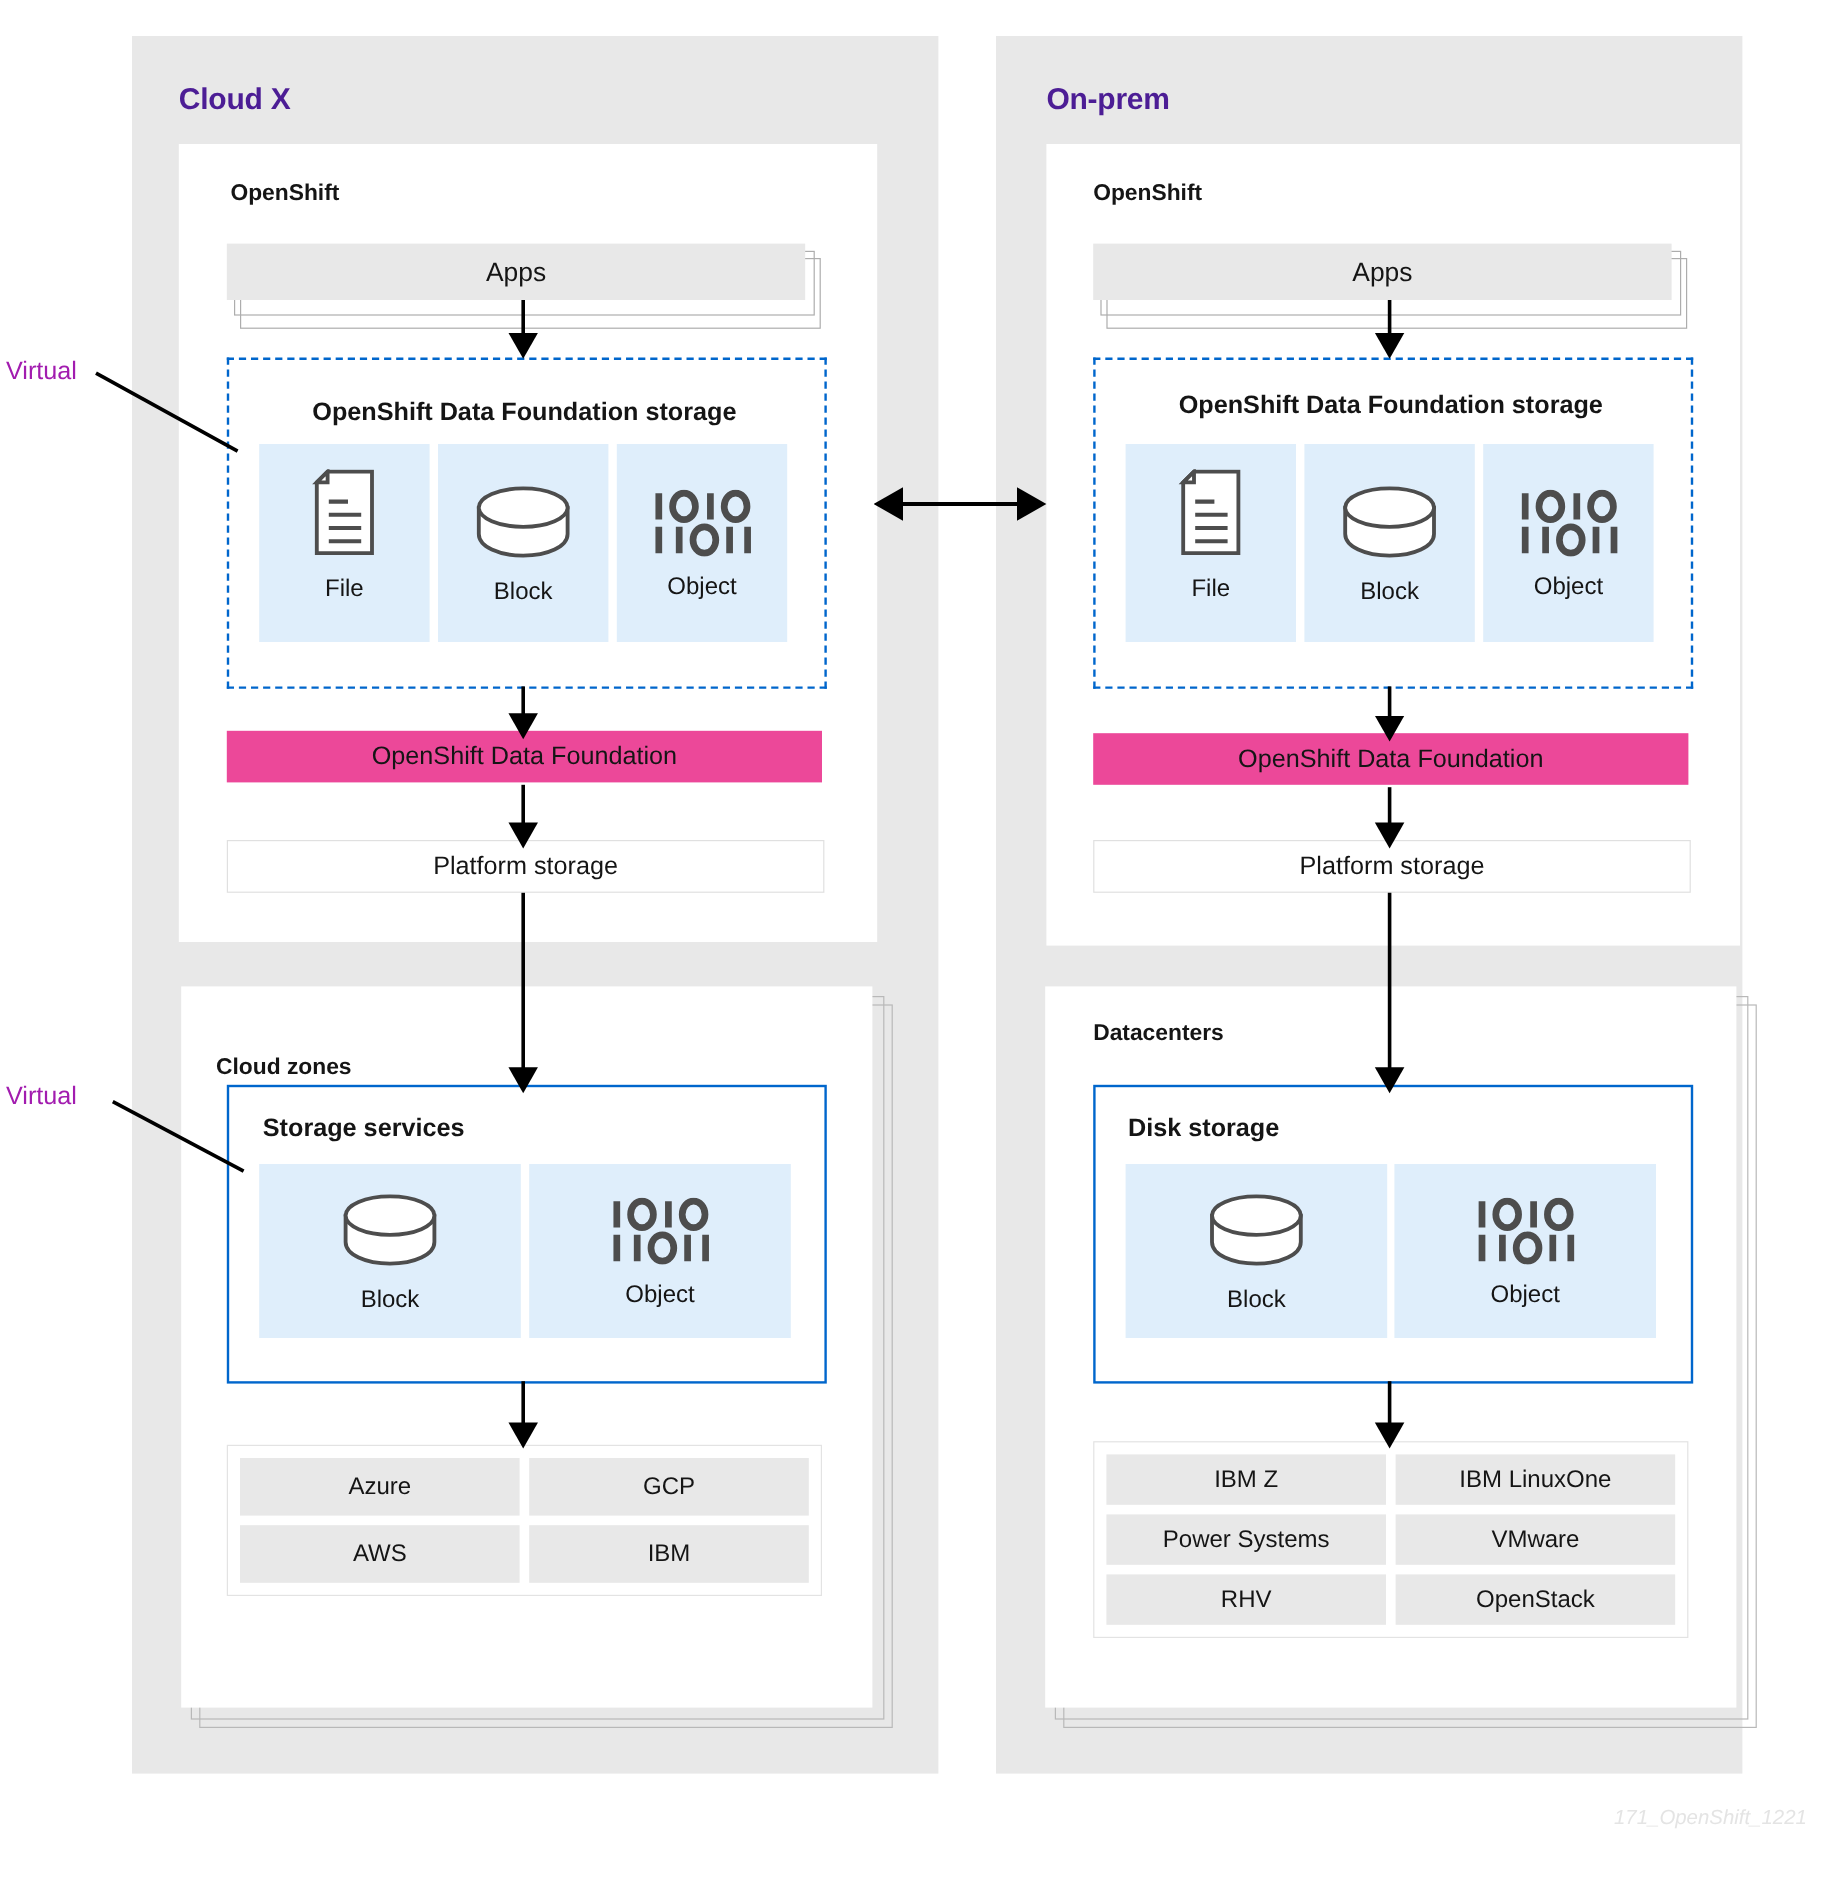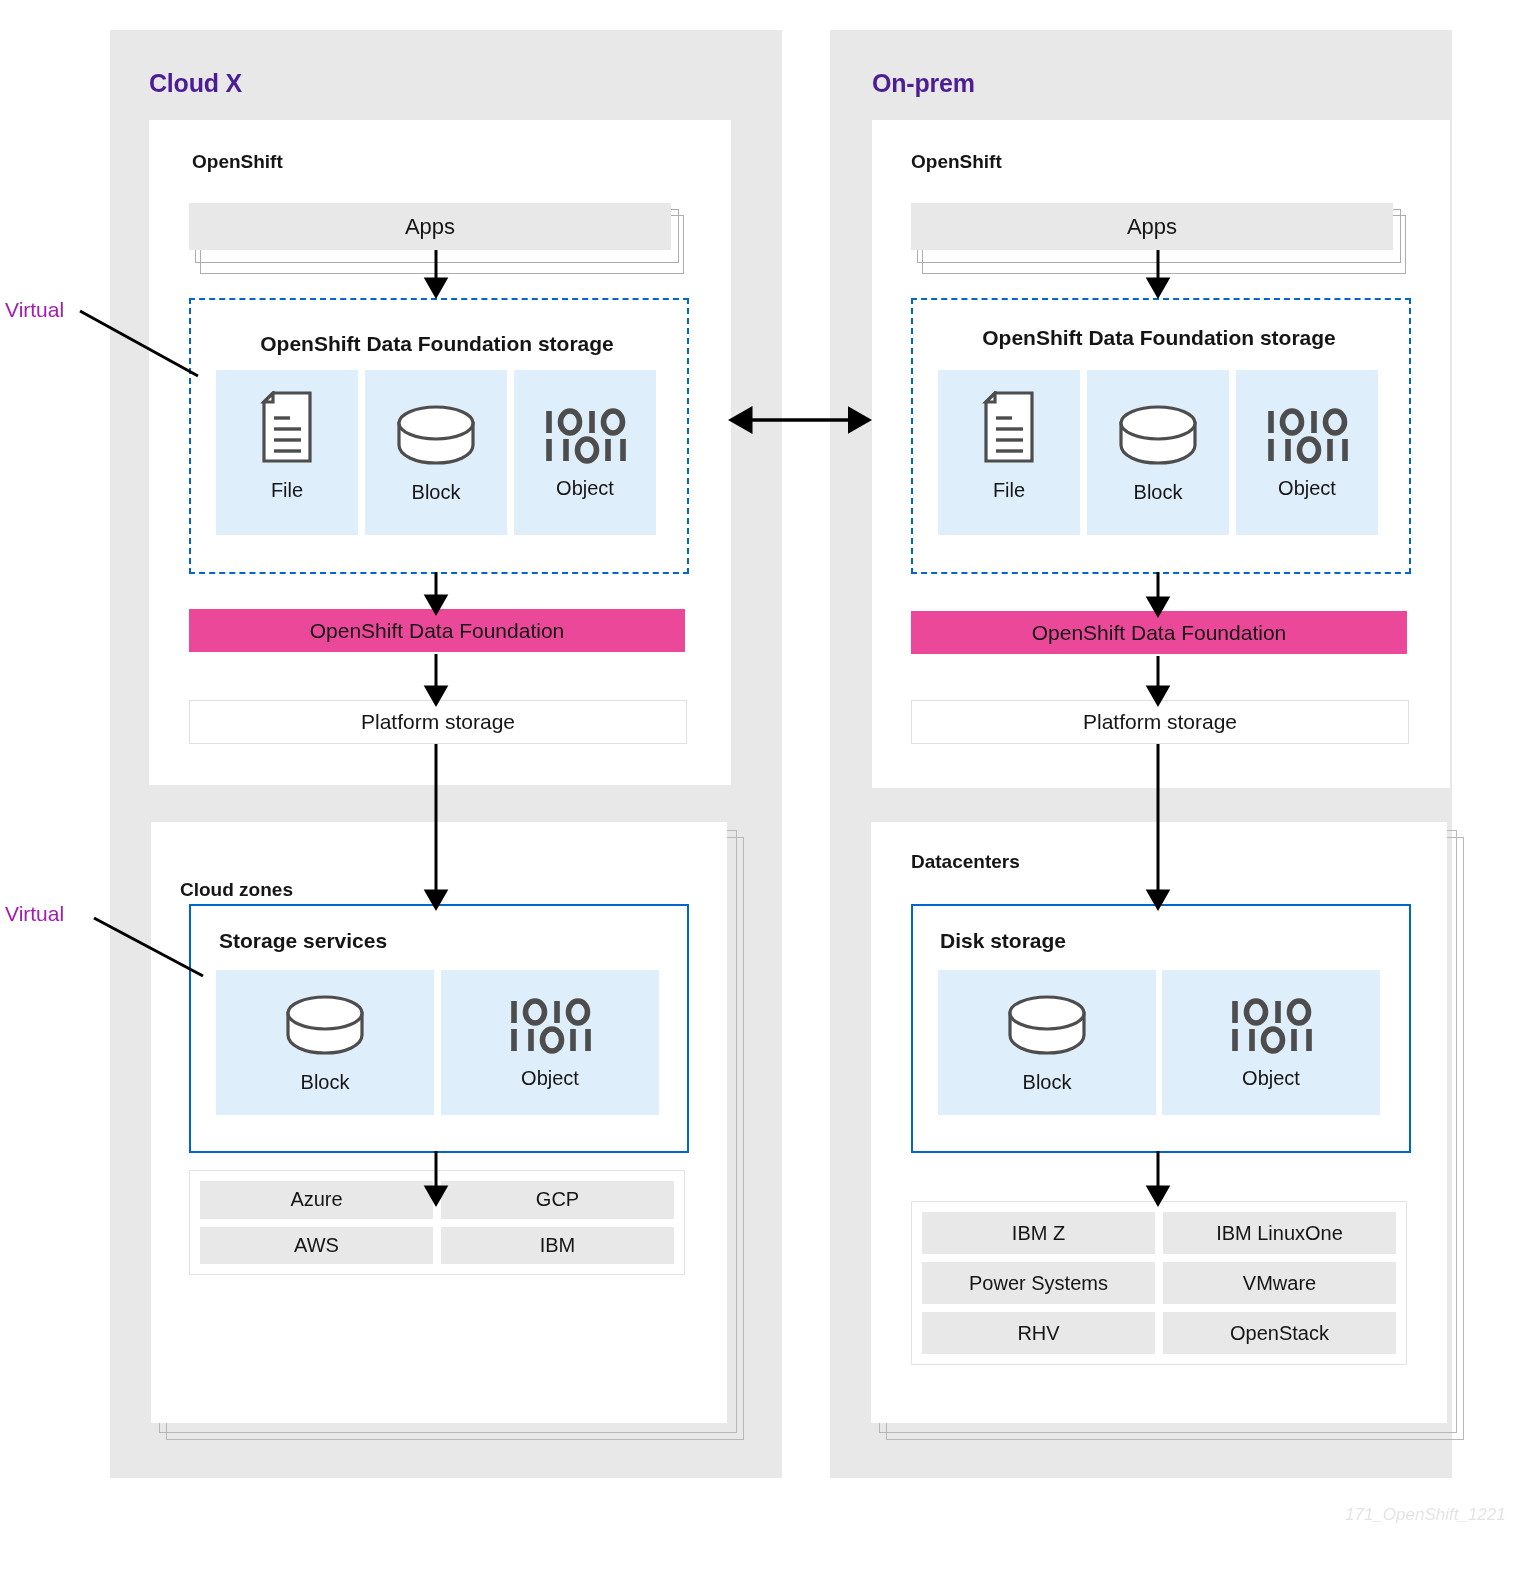--- a/index.html
+++ b/index.html
@@ -277,21 +277,21 @@
           <line x1="24" y1="31" x2="24" y2="53"></line>
           <ellipse cx="45" cy="42" rx="9.5" ry="11"></ellipse>
           <line x1="66" y1="31" x2="66" y2="53"></line>
           <line x1="81" y1="31" x2="81" y2="53"></line>
         </g>
       </svg>
     </span>
     <span class="tile-label" style="margin-top:9px;">Object</span>
   </div>
 
-  <div class="vendor-grid" style="left:189px; top:1170px; width:496px; height:105px;">
+  <div class="vendor-grid" style="left:189px; top:1204px; width:496px; height:126px;">
     <div class="vendor-chip">Azure</div>
     <div class="vendor-chip">GCP</div>
     <div class="vendor-chip">AWS</div>
     <div class="vendor-chip">IBM</div>
   </div>
 
   <div class="region" style="left:830px; top:30px; width:622px; height:1448px;"></div>
   <div class="region-title" style="left:872px; top:69px;">On-prem</div>
 
   <div class="white-card" style="left:872px; top:120px; width:578px; height:668px;"></div>

